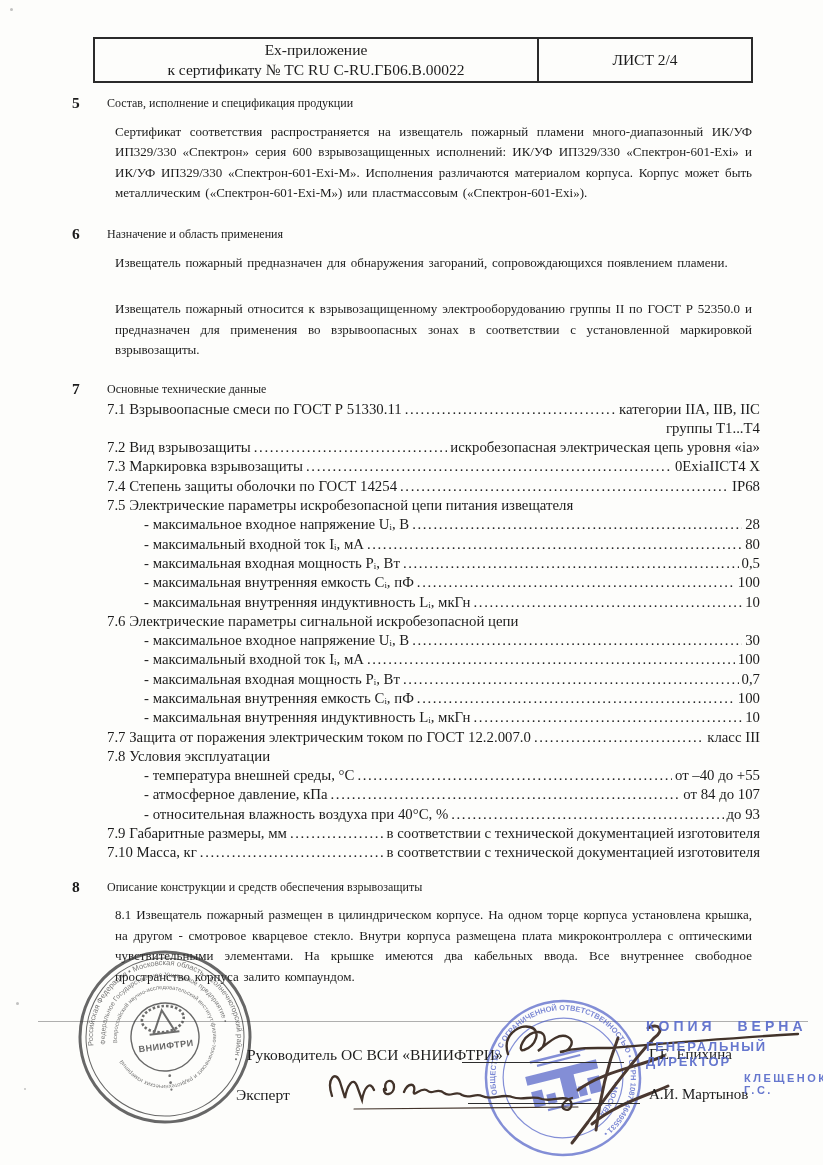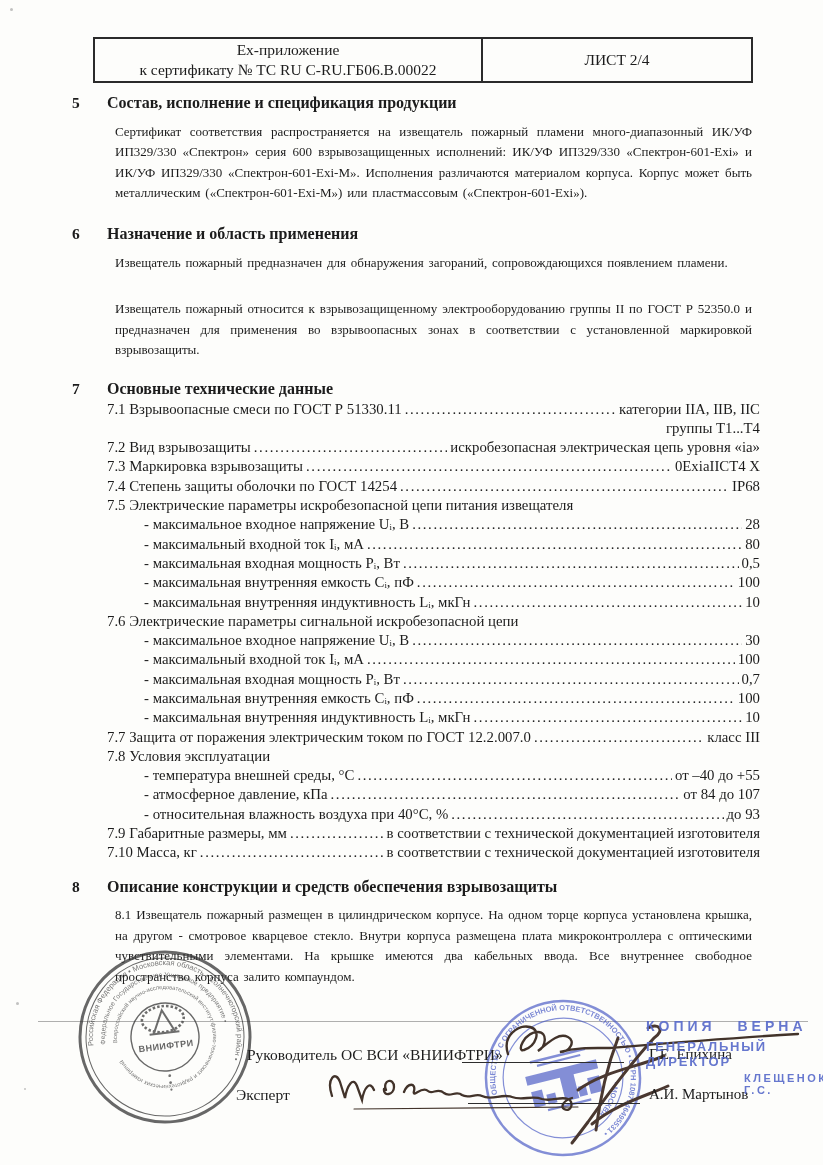--- a/index.html
+++ b/index.html
@@ -10,33 +10,33 @@
     font-family:"Liberation Serif","DejaVu Serif",serif;
     color:#1c1c1c;
     overflow:hidden;
   }
   
   .hdr{
     position:absolute;left:93px;top:37px;width:660px;
     display:flex;border:2px solid #2b2b2b;box-sizing:border-box;
   }
   .hdr-left{
-    width:388px;border-right:2px solid #2b2b2b;box-sizing:border-box;
+    width:444px;border-right:2px solid #2b2b2b;box-sizing:border-box;
     text-align:center;font-size:15.5px;line-height:20px;padding:1px 4px;
   }
   .hdr-right{
     flex:1;display:flex;align-items:center;justify-content:center;
     font-size:15.5px;
   }
   
   .content{position:absolute;left:72px;top:93px;width:688px;}
   .sec{display:flex;}
   .sec-num{width:35px;flex:0 0 35px;font-weight:bold;font-size:15.5px;line-height:20.6px;}
   .sec-main{flex:1;min-width:0;}
-  .sec-title{font-weight:bold;font-size:16px;line-height:20.6px;}
+  .sec-title{font-weight:normal;font-size:12px;line-height:20.6px;}
   .para{margin:8px;text-align:justify;font-size:13px;line-height:20.6px;word-spacing:1.5px;}
   .gap-s{height:10px;}
   .sec5{margin-bottom:12px;} .sec6{margin-bottom:10px;} .sec7{margin-bottom:14px;}
   
   .spec{font-size:14.8px;line-height:19.3px;}
   .spec-row{display:flex;align-items:baseline;}
   .spec-row .lbl{white-space:nowrap;}
   .spec-row .val{white-space:nowrap;}
   .spec-row.indent{padding-left:37px;}
   .spec-row.right-only{justify-content:flex-end;}

